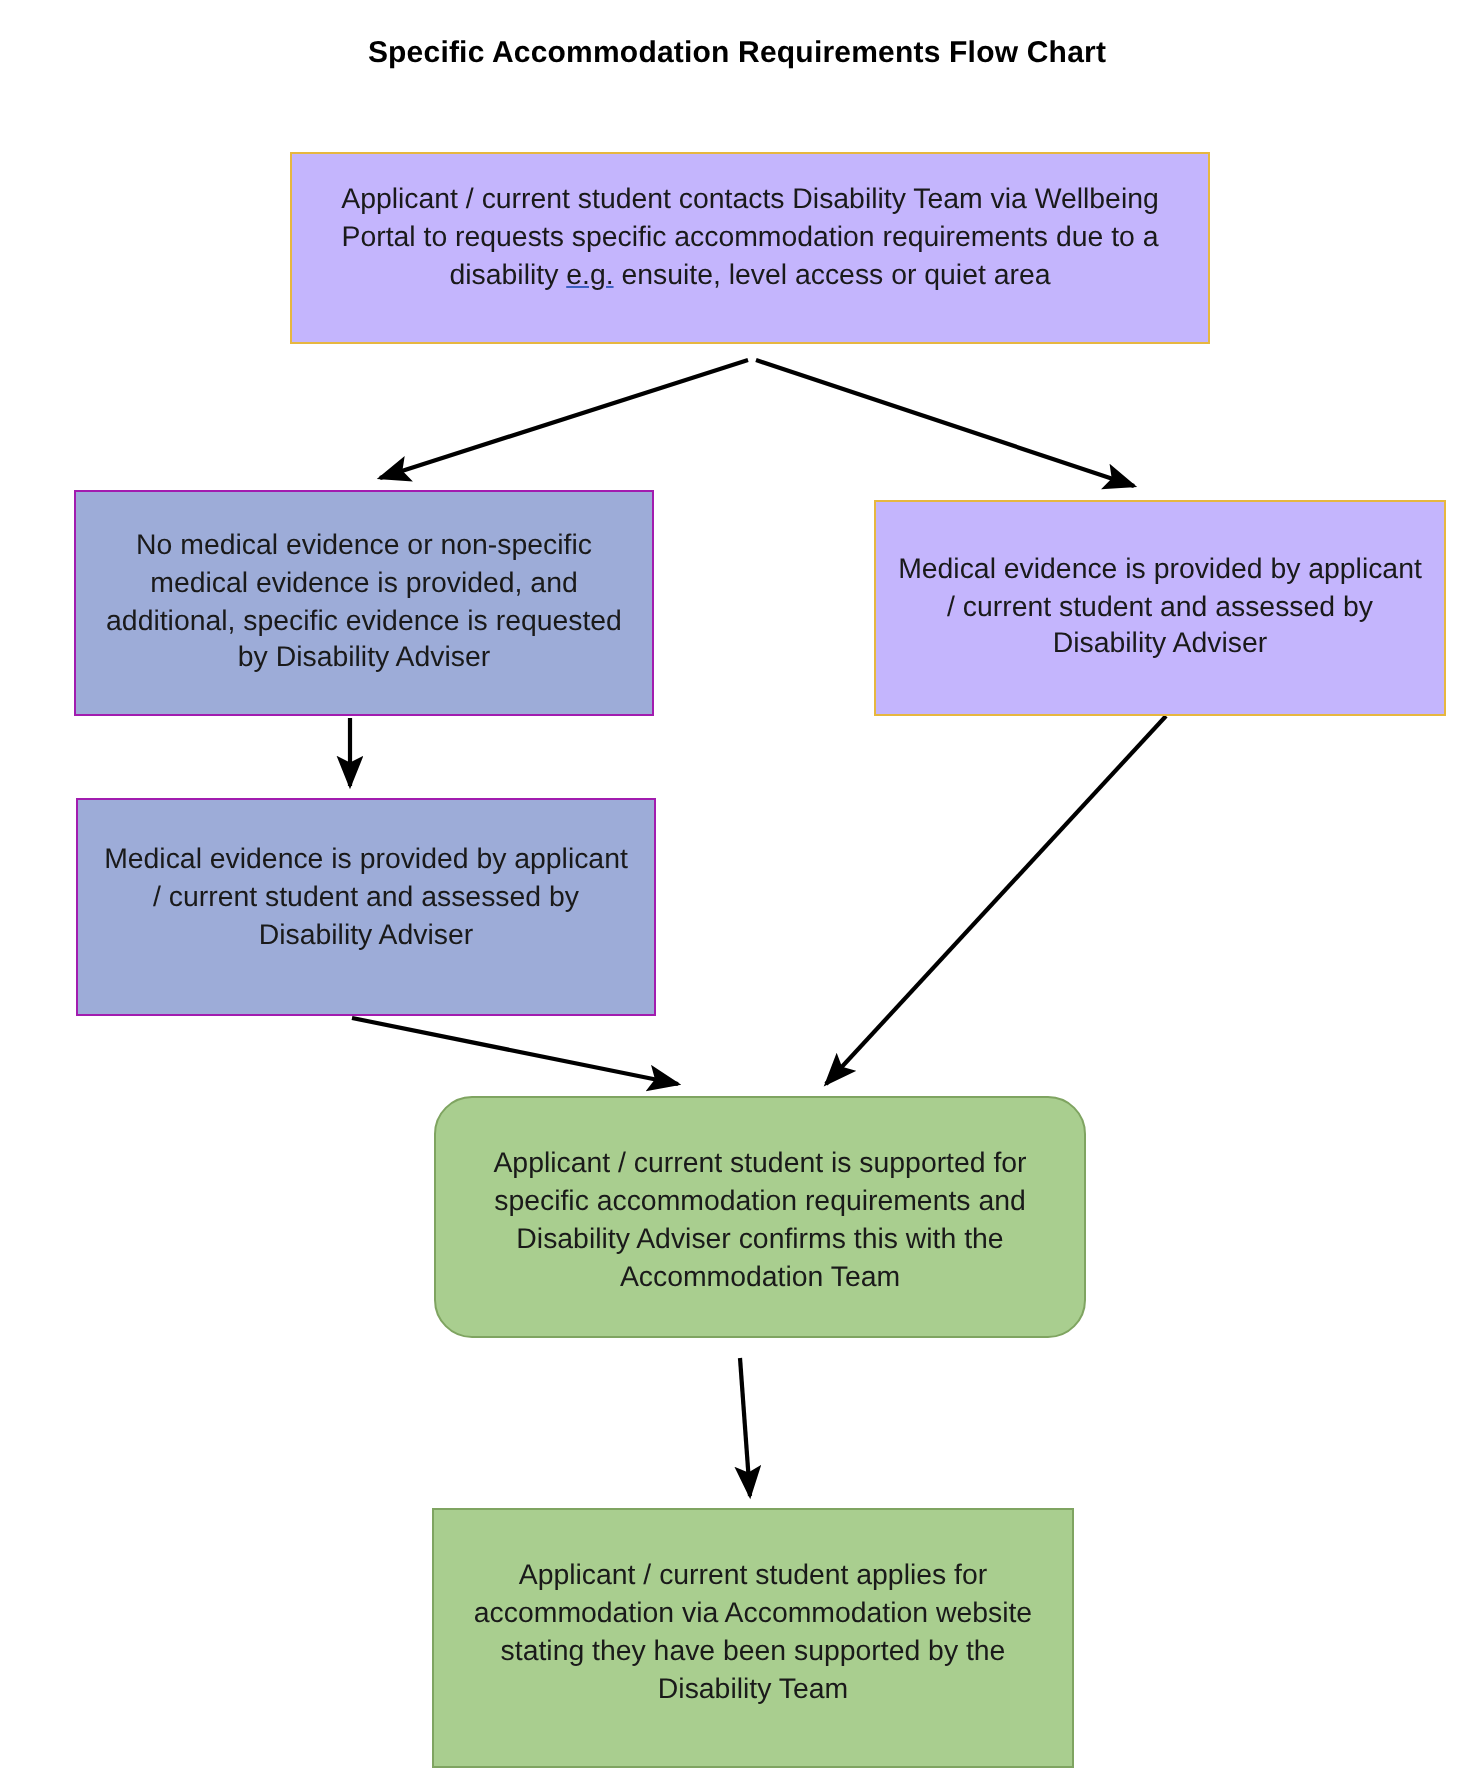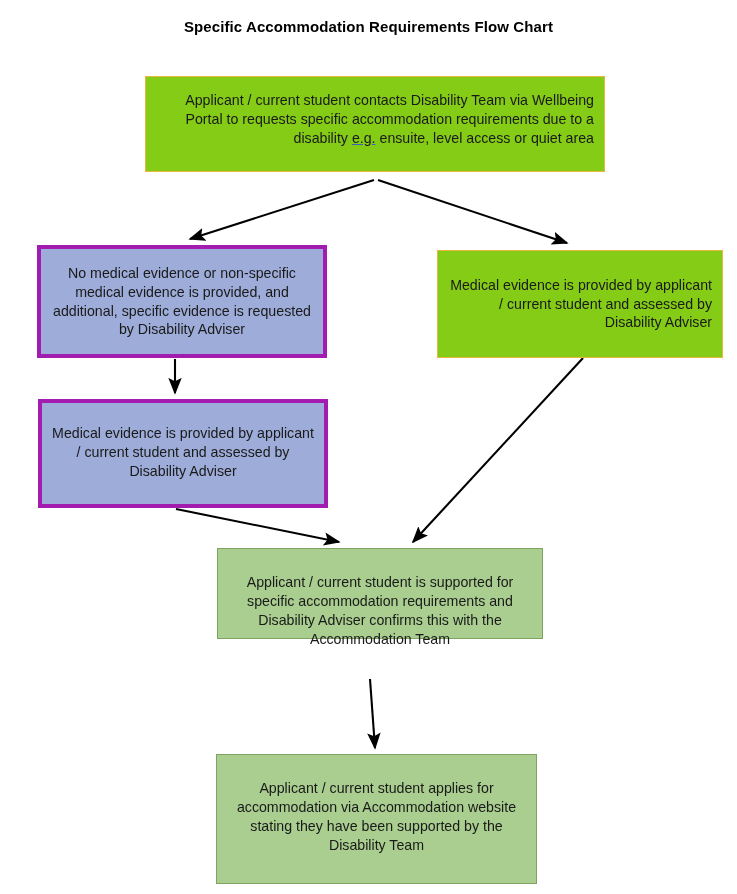--- a/index.html
+++ b/index.html
@@ -41,38 +41,37 @@
     line-height: 1.33;
     color: #1a1a1a;
     padding: 4px 10px;
   }
   .node .node-text {
     display: block;
     width: 100%;
     white-space: pre-line;
   }
   .node.orange {
-    background: #84cc16;
+    background: #c4b5fd;
     border: 1px solid #e7b73f;
-    text-align: right;
   }
   .node.blue {
     background: #9dacd8;
-    border: 4px solid #a21caf;
+    border: 1px solid #a21caf;
   }
   .node.green {
     background: #a9ce8f;
     border: 1px solid #7fa461;
   }
   
   #node-start   { left:145px; top:76px;  width:460px; height:96px;  align-items:flex-start; padding-top:14px; }
   #node-no-evidence { left:37px;  top:245px; width:290px; height:113px; }
   #node-evidence-right { left:437px; top:250px; width:286px; height:108px; }
   #node-evidence-left  { left:38px;  top:399px; width:290px; height:109px; align-items:flex-start; padding-top:21px; }
-  #node-supported { left:217px; top:548px; width:326px; height:91px; align-items:flex-start; padding-top:24px; }
+  #node-supported { left:217px; top:548px; width:326px; height:121px; align-items:flex-start; padding-top:24px;border-radius:19px; }
   #node-applies   { left:216px; top:754px; width:321px; height:130px; align-items:flex-start; padding-top:24px; }
 
   #edges {
     position: absolute;
     left: 0;
     top: 0;
     width: 737px;
     height: 894px;
     pointer-events: none;
   }

